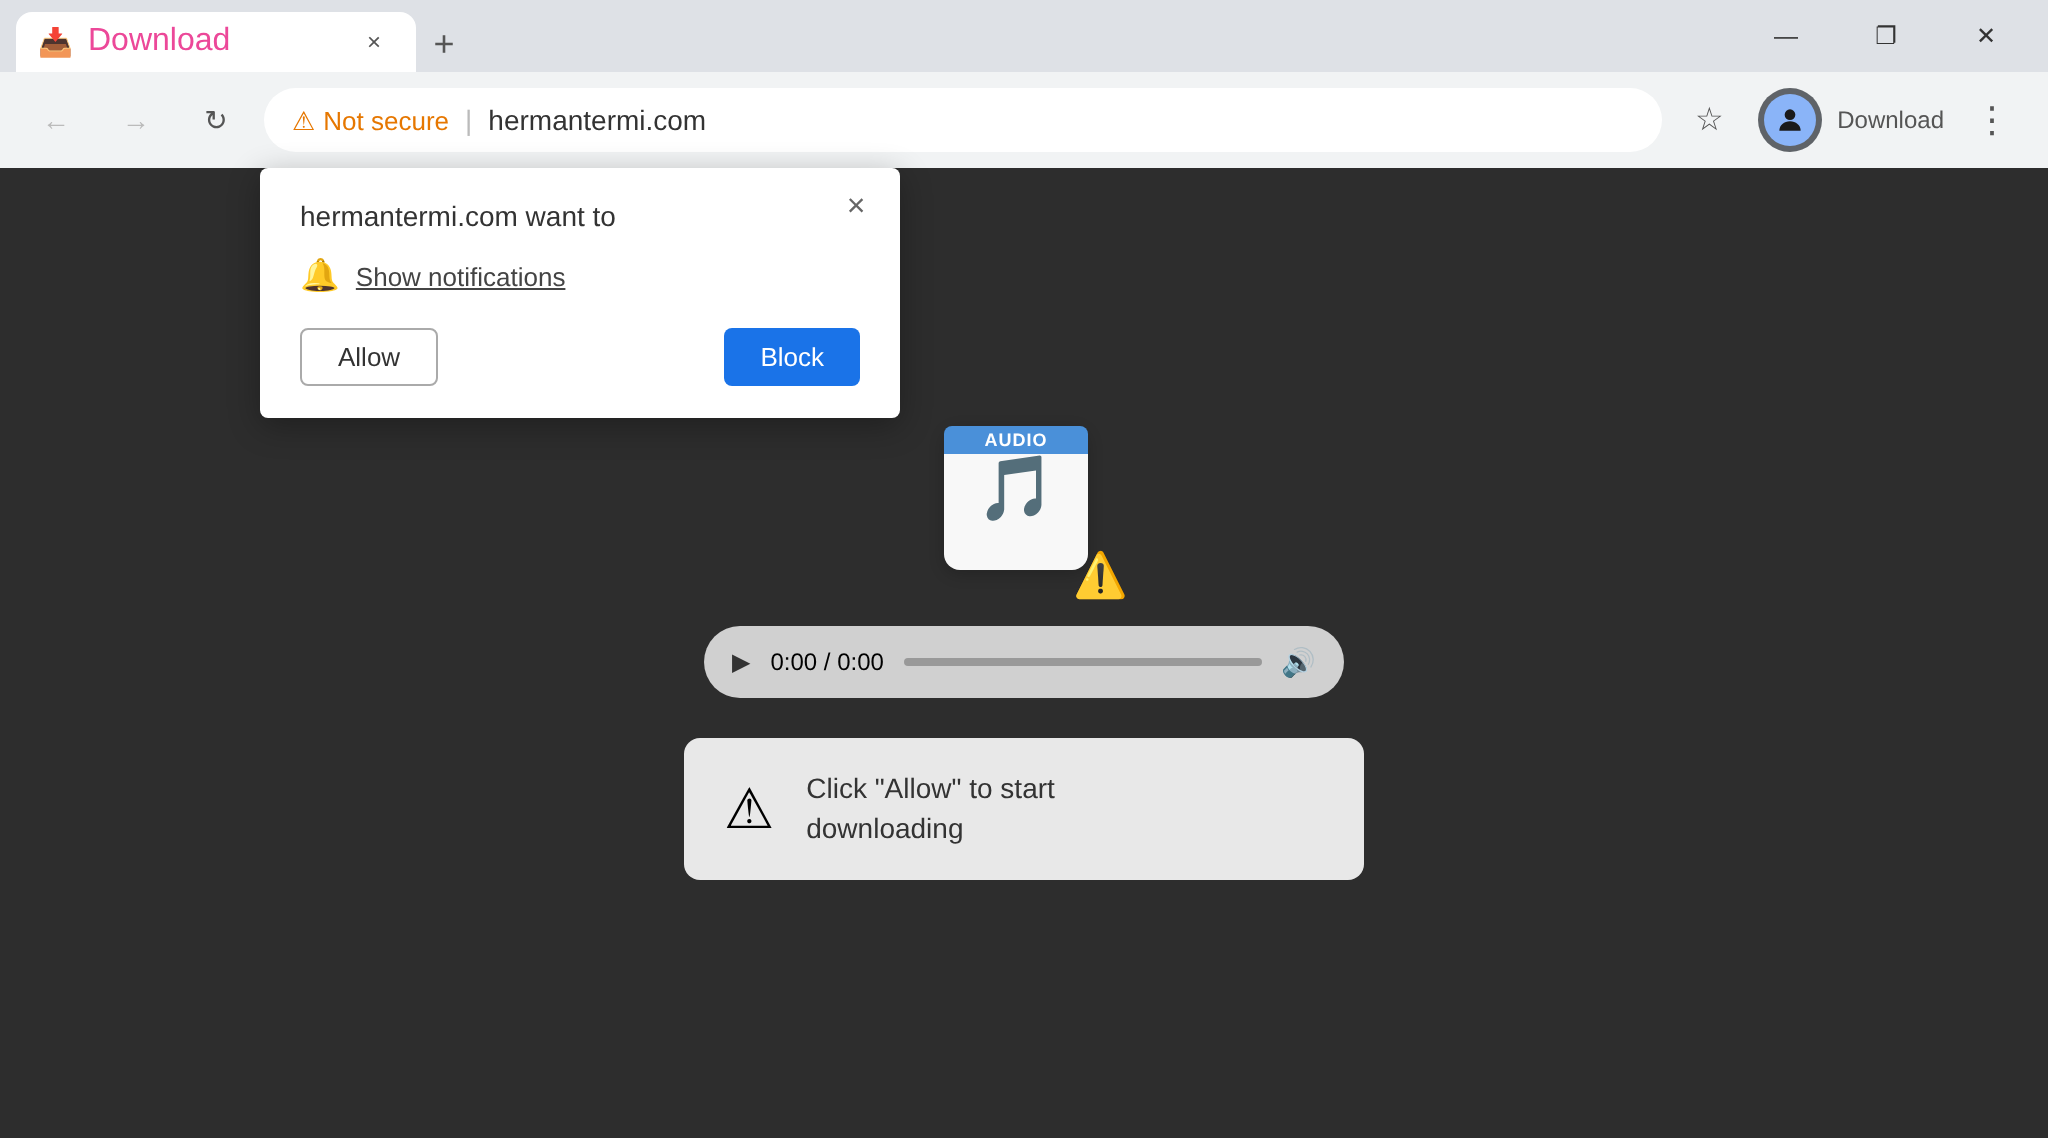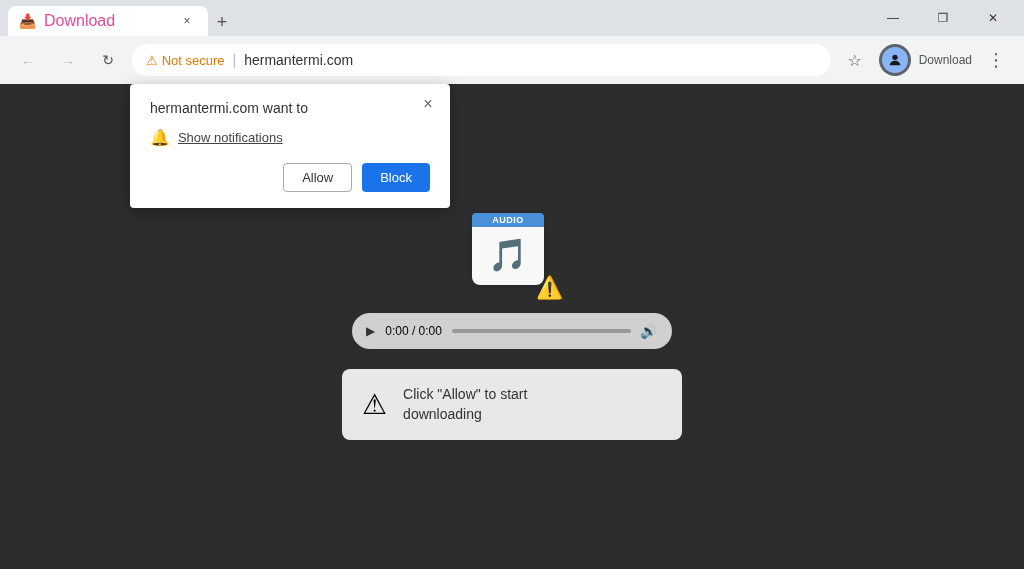--- a/index.html
+++ b/index.html
@@ -236,21 +236,21 @@
       font-size: 16px;
       color: #555;
     }
     .popup-notification-text {
       font-size: 13px;
       color: #444;
       text-decoration: underline;
     }
     .popup-buttons {
       display: flex;
-      justify-content: flex-end;
+      justify-content: space-between;
       gap: 10px;
     }
     .popup-btn {
       padding: 6px 18px;
       border-radius: 4px;
       font-size: 13px;
       cursor: pointer;
       border: 1px solid #ccc;
       background: #fff;
       color: #333;
@@ -279,21 +279,20 @@
       height: 80px;
     }
     .audio-icon-box {
       width: 72px;
       height: 72px;
       background: #f8f8f8;
       border-radius: 8px;
       display: flex;
       flex-direction: column;
       align-items: center;
-      justify-content: center;
       position: relative;
       overflow: visible;
       box-shadow: 0 2px 8px rgba(0,0,0,0.2);
     }
     .audio-label-banner {
       position: absolute;
       top: 0;
       left: 0;
       right: 0;
       background: #4a90d9;

